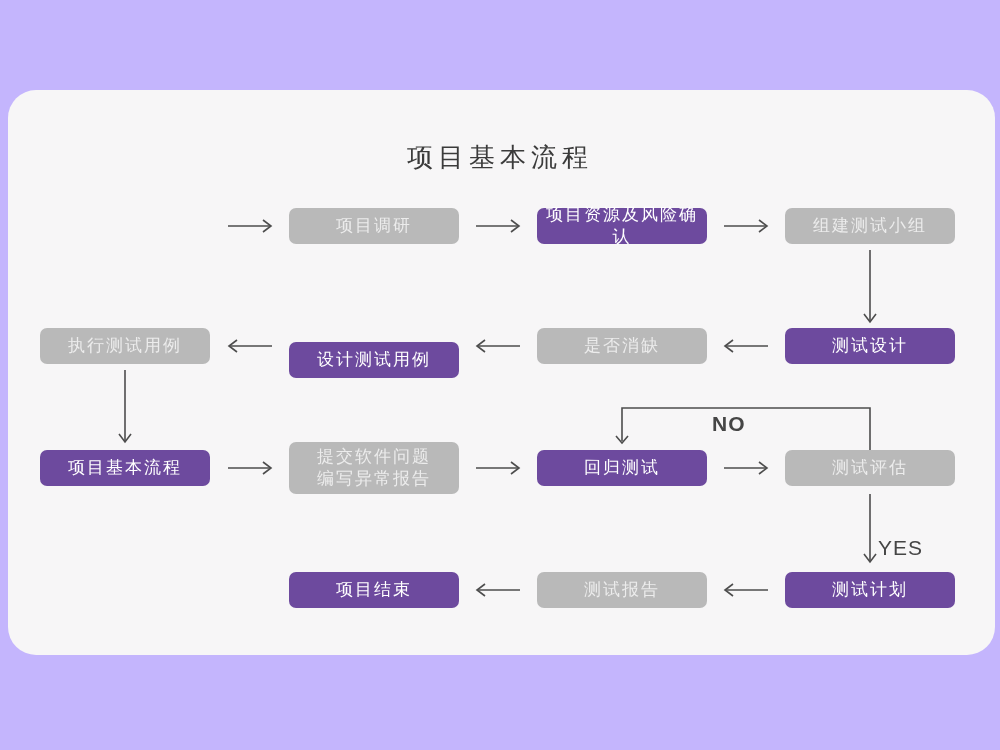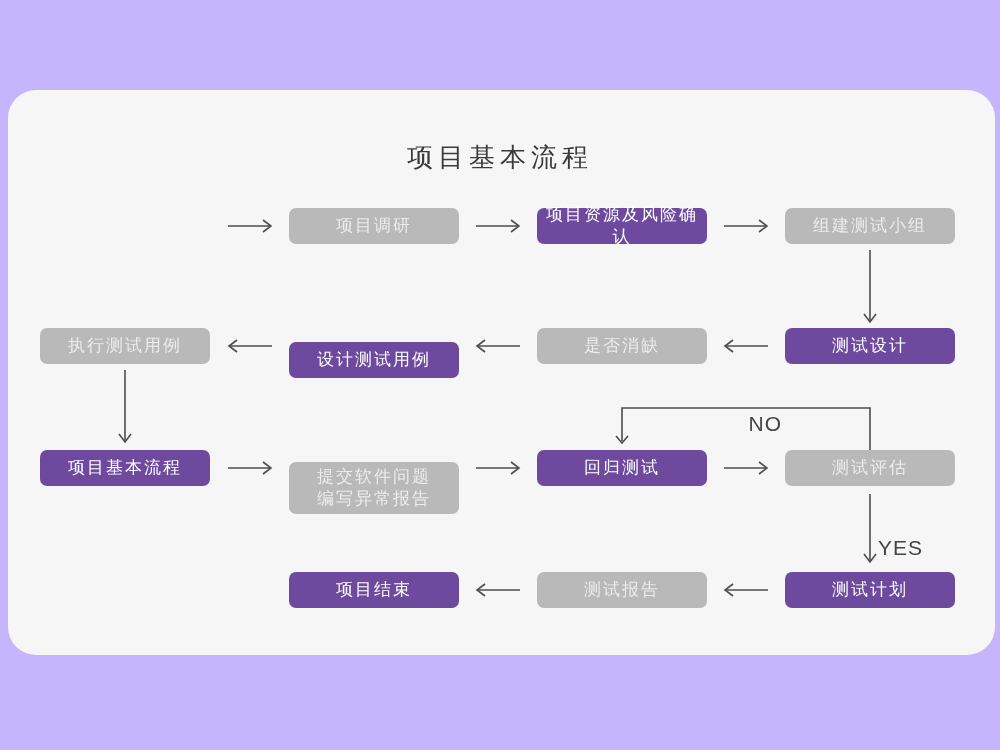--- a/index.html
+++ b/index.html
@@ -16,39 +16,39 @@
     font-size:26px;letter-spacing:5px;color:#3b3b3b;font-weight:500;
   }
   .node{
     position:absolute;width:170px;height:36px;border-radius:7px;
     display:flex;align-items:center;justify-content:center;
     font-size:17px;letter-spacing:2px;text-align:center;
     white-space:pre-line;line-height:22px;
   }
   .node.purple{background:#6d4a9e;color:#ffffff;}
   .node.gray{background:#b9b9b9;color:#ececec;}
-  .node.tall{height:52px;margin-top:20px;}
+  .node.tall{height:52px;}
   
   .n1{left:40px;top:208px}   .n2{left:289px;top:208px}  .n3{left:537px;top:208px}  .n4{left:785px;top:208px}
   .n5{left:40px;top:328px}   .n6{left:289px;top:342px}  .n7{left:537px;top:328px}  .n8{left:785px;top:328px}
   .n9{left:40px;top:450px}   .n10{left:289px;top:442px} .n11{left:537px;top:450px} .n12{left:785px;top:450px}
   .n13{left:289px;top:572px} .n14{left:537px;top:572px} .n15{left:785px;top:572px}
   
   .conn{position:absolute;}
   .conn svg{display:block;}
   .h1a{left:226px;top:218px} .h1b{left:474px;top:218px} .h1c{left:722px;top:218px}
   .h2a{left:226px;top:338px} .h2b{left:474px;top:338px} .h2c{left:722px;top:338px}
   .h3a{left:226px;top:460px} .h3b{left:474px;top:460px} .h3c{left:722px;top:460px}
   .h4a{left:474px;top:582px} .h4b{left:722px;top:582px}
   .v1{left:862px;top:250px}  .v2{left:117px;top:370px}  .v3{left:862px;top:494px}
   .noloop{left:612px;top:400px}
   .edge-label{
     position:absolute;color:#454545;font-size:21px;letter-spacing:1px;font-weight:400;
   }
-  .no-label{left:712px;top:412px;width:70px;text-align:right;}
+  .no-label{left:712px;top:412px;width:70px;text-align:left;font-weight:bold;}
   .yes-label{left:878px;top:536px;}
 </style>
 </head>
 <body>
 
 <div id="stage">
   <div class="card"></div>
 
   <div class="title">项目基本流程</div>
 

